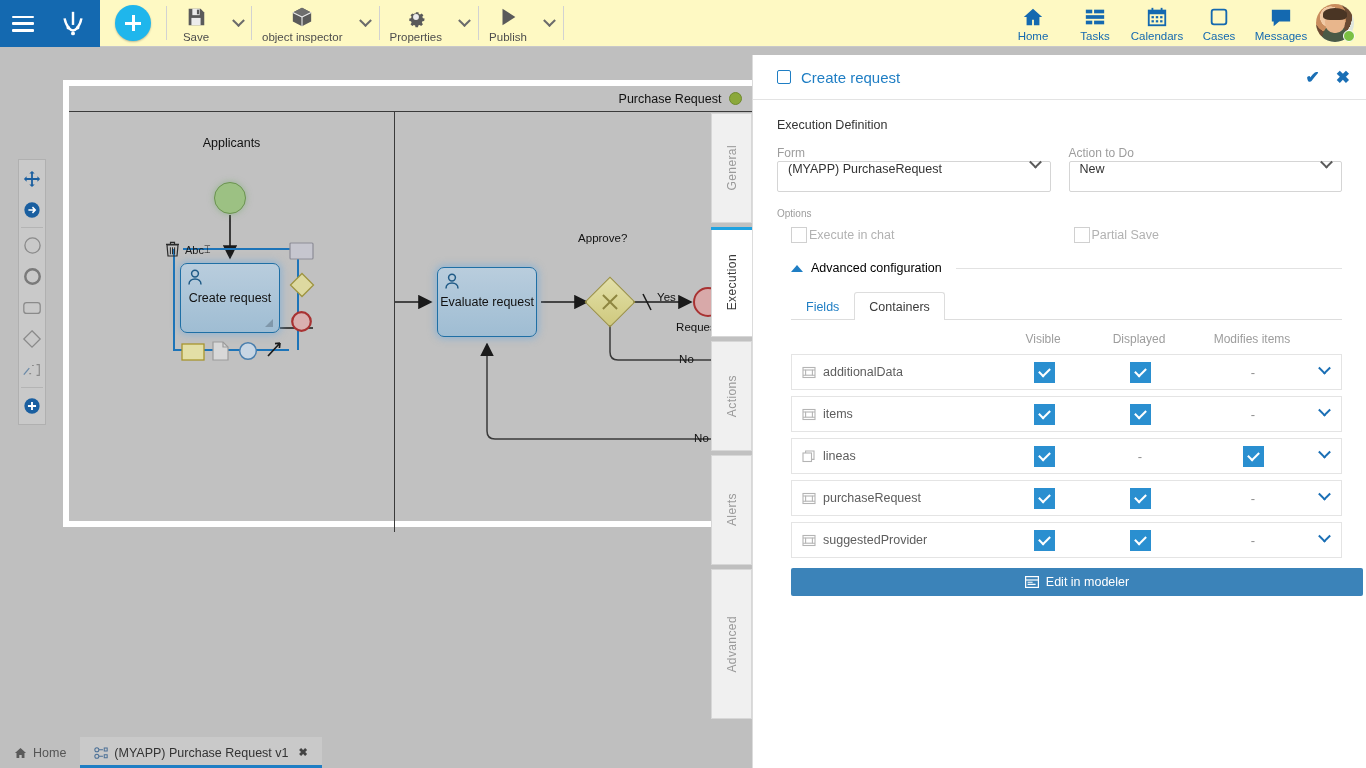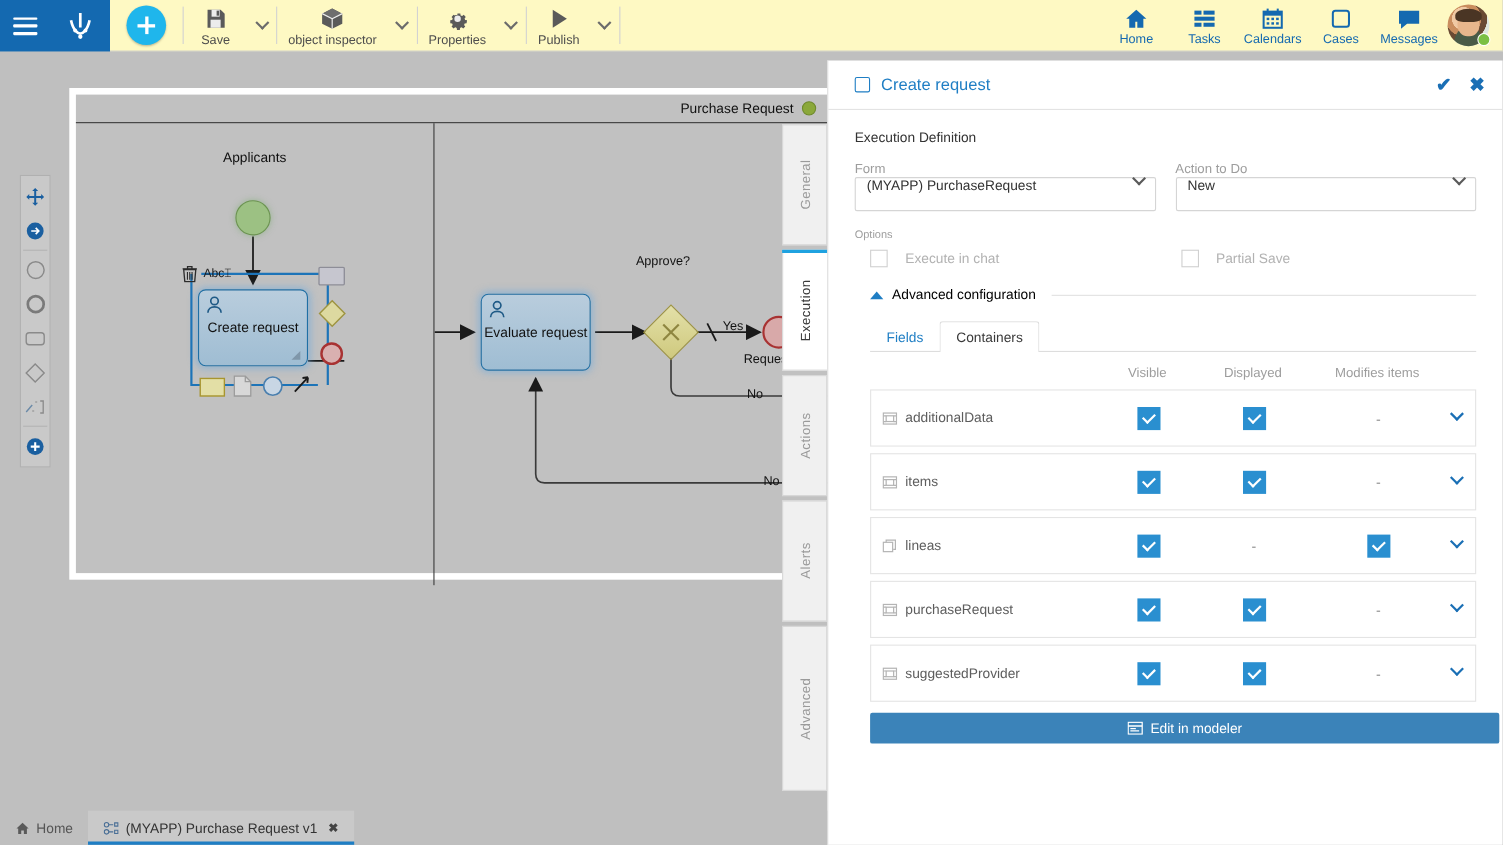--- a/index.html
+++ b/index.html
@@ -199,21 +199,21 @@
   .fld-label { font-size: 12px; color: #9d9d9d; margin-bottom: 1px; }
   .select {
     height: 31px; border: 1px solid #d5d5d5; border-radius: 2px; background: #fff;
     display: flex; align-items: flex-start; padding: 0 10px; font-size: 12.5px; color: #333;
     cursor: pointer;
   }
   .select .cv { margin-left: auto; width: 9px; height: 9px; border-right: 2px solid #5a5a5a; border-bottom: 2px solid #5a5a5a; transform: rotate(45deg) translate(-3px,-3px); }
 
   .opts-title { font-size: 10px; color: #9d9d9d; margin: 16px 0 8px; }
   .opt-row { display: flex; }
-  .opt { flex: 1; display: flex; align-items: center; gap: 16px; padding-left: 14px; }
+  .opt { flex: 1; display: flex; align-items: center; gap: 2px; padding-left: 14px; }
   .opt .box { width: 16px; height: 16px; border: 1.4px solid #d0d0d0; background: #fff; }
   .opt .lbl { font-size: 12.5px; color: #b2b2b2; }
 
   #advanced { display: flex; align-items: center; gap: 8px; margin: 18px 0 0 14px; cursor: pointer; }
   .caret-up { width: 0; height: 0; border-left: 6px solid transparent; border-right: 6px solid transparent; border-bottom: 7px solid #1f7ec4; }
   #advanced .txt { color: #000000; font-size: 12.5px; white-space: nowrap; }
   #advanced .ln { flex: 1; height: 1px; background: #e2e2e2; margin-left: 6px; }
 
   #subtabs { display: flex; margin: 16px 0 0 14px; align-items: flex-end; border-bottom: 1px solid #ddd; }
   .stab {
@@ -224,21 +224,21 @@
     color: #3a3a3a; background: #fff; border-color: #ddd; border-radius: 3px 3px 0 0;
   }
 
   #tbl { margin: 12px 0 0 14px; }
   #tbl-head { display: flex; font-size: 12px; color: #9d9d9d; padding-bottom: 8px; }
   .th-name { width: 204px; }
   .th-c { width: 96px; text-align: center; }
   .th-m { width: 130px; text-align: center; }
 
   .trow {
-    display: flex; align-items: center; height: 52px; border: 1px solid #e4e4e4;
+    display: flex; align-items: center; height: 36px; border: 1px solid #e4e4e4;
     margin-bottom: 6px; background: #fff; cursor: pointer;
   }
   .td-name { width: 204px; display: flex; align-items: center; gap: 7px; padding-left: 10px; font-size: 12.5px; color: #5d5d5d; }
   .td-c { width: 96px; display: flex; align-items: center; justify-content: center; }
   .td-m { width: 130px; display: flex; align-items: center; justify-content: center; }
   .td-ch { flex: 1; display: flex; align-items: center; justify-content: flex-end; padding-right: 12px; }
   .chk { width: 21px; height: 21px; background: #2a8fd0; display: flex; align-items: center; justify-content: center; }
   .chk:after { content: ""; width: 9px; height: 5px; border-left: 2.2px solid #fff; border-bottom: 2.2px solid #fff; transform: rotate(-45deg) translate(1px,-1px); }
   .dash { color: #8d8d8d; font-size: 13px; }
   .cv-blue { width: 9px; height: 9px; border-right: 2.4px solid #1a6fb5; border-bottom: 2.4px solid #1a6fb5; transform: rotate(45deg) translate(-3px,-3px); }

